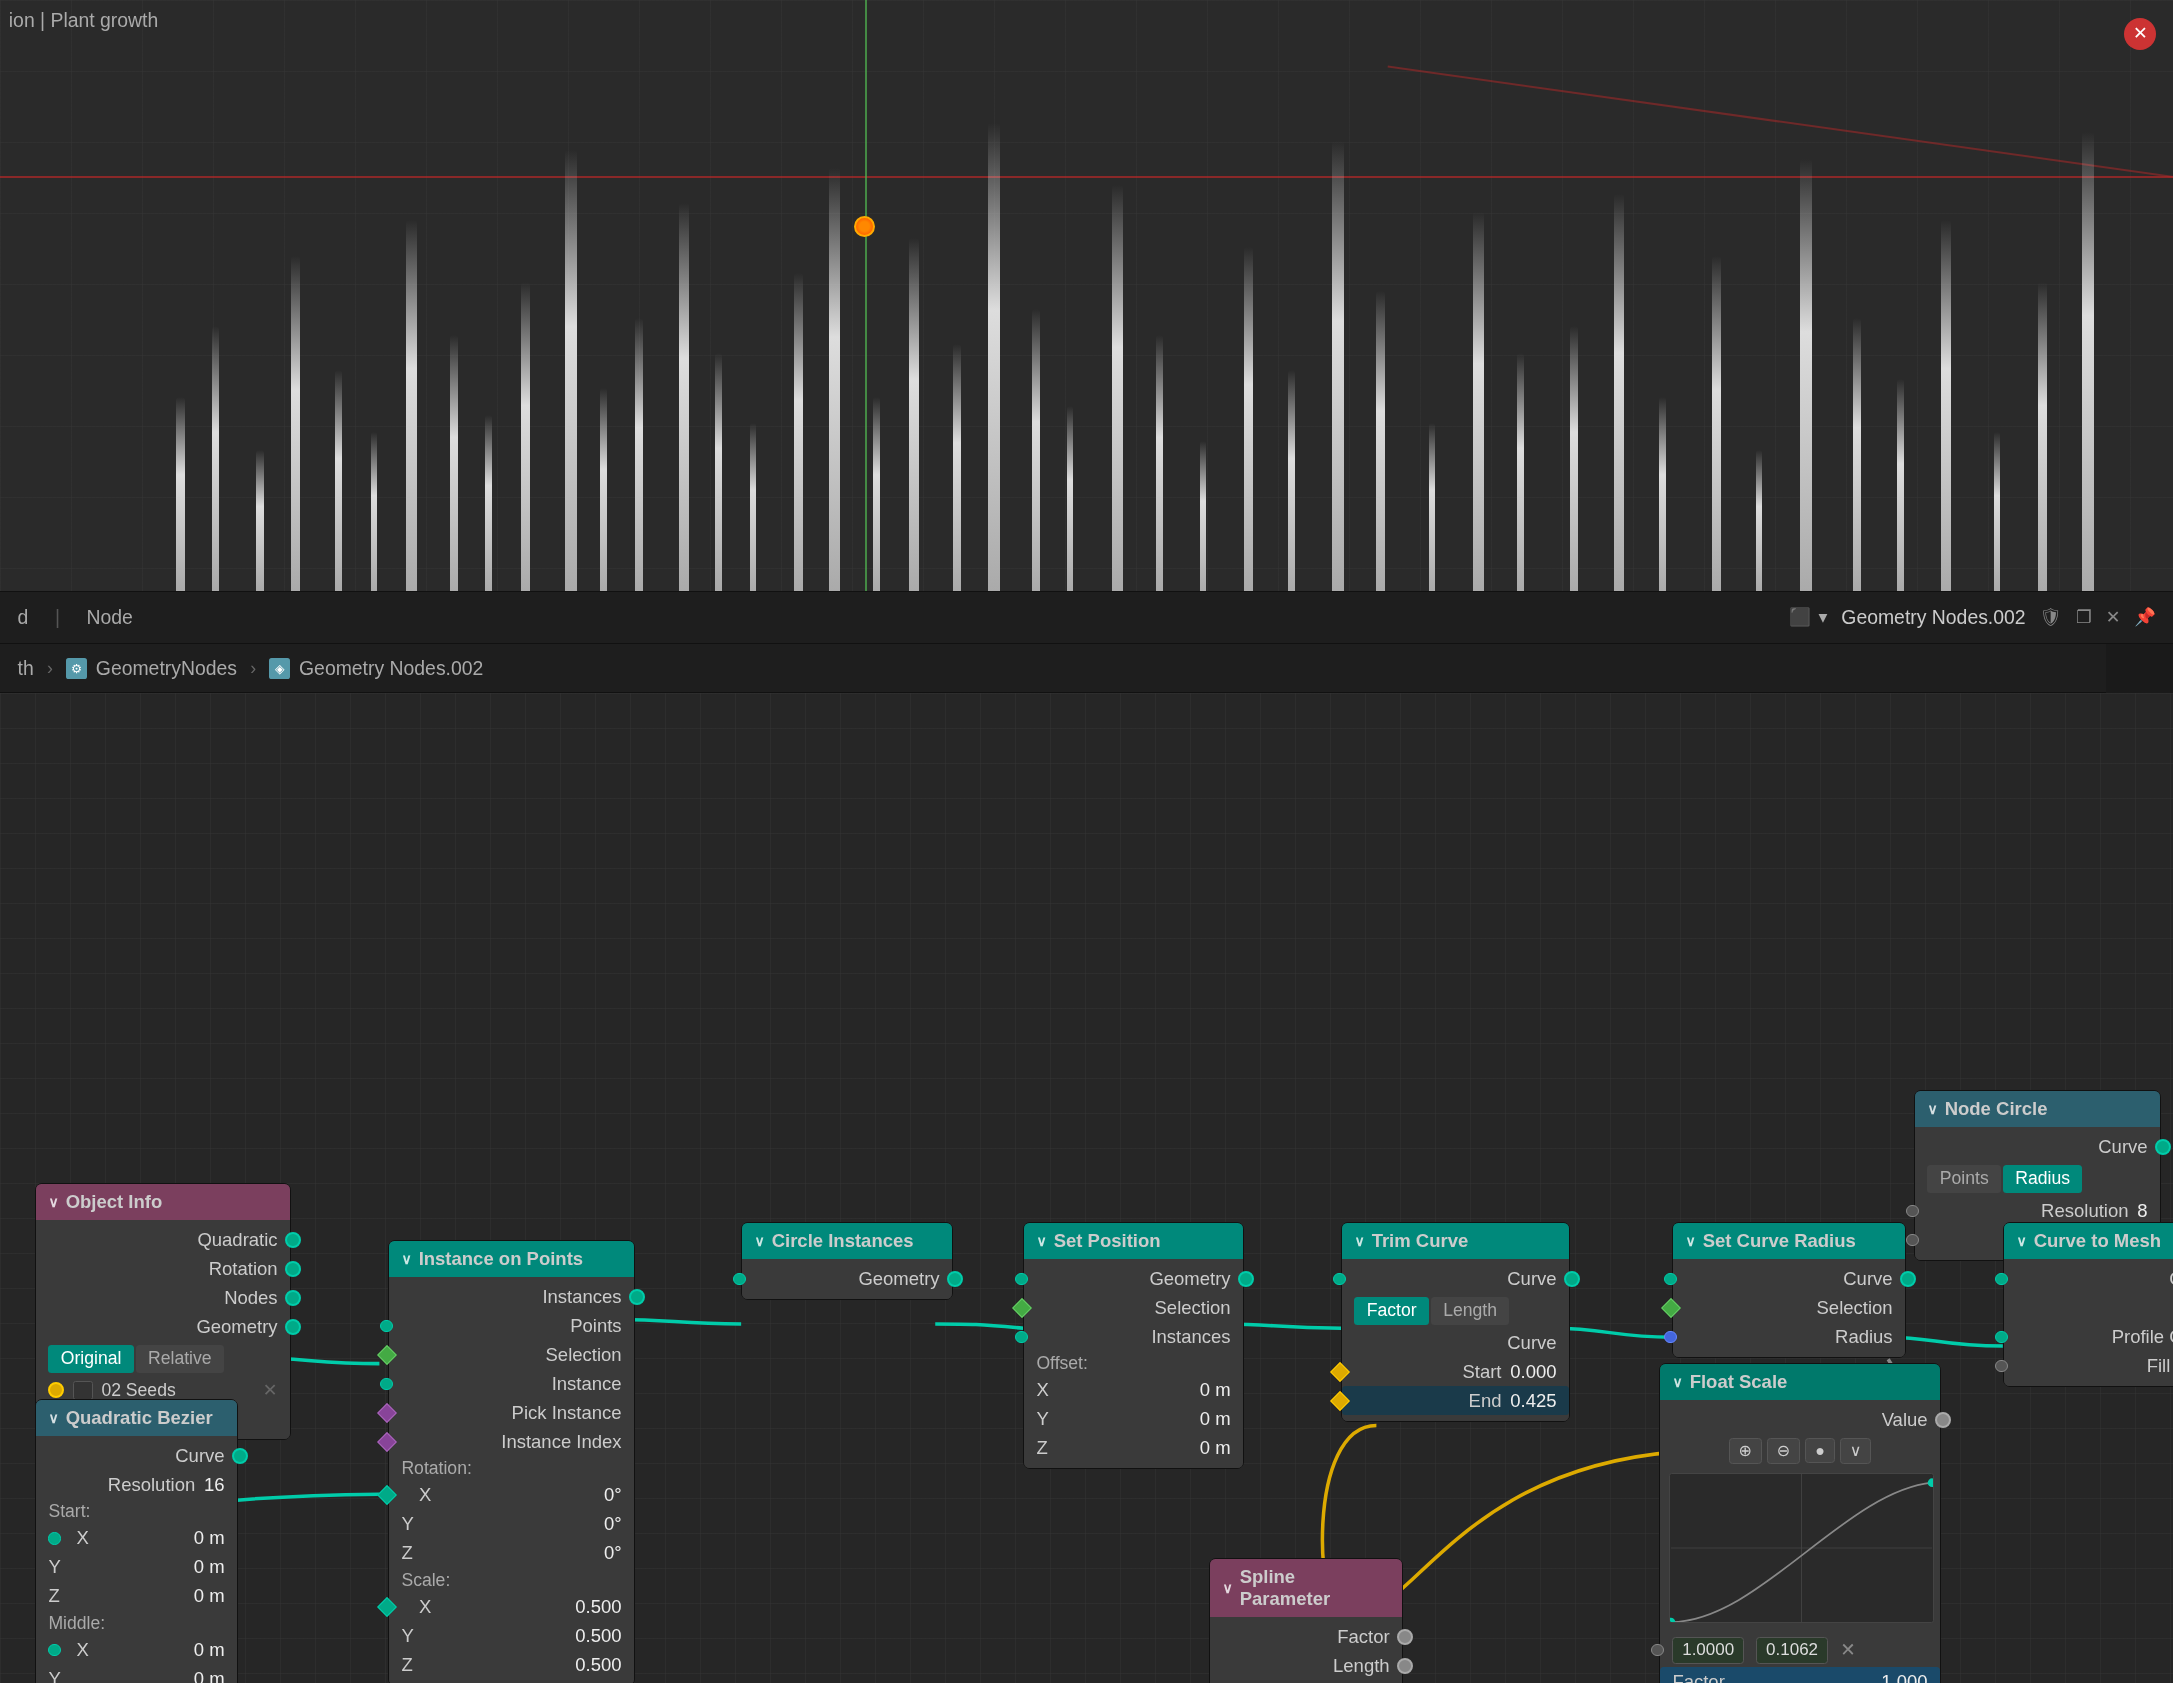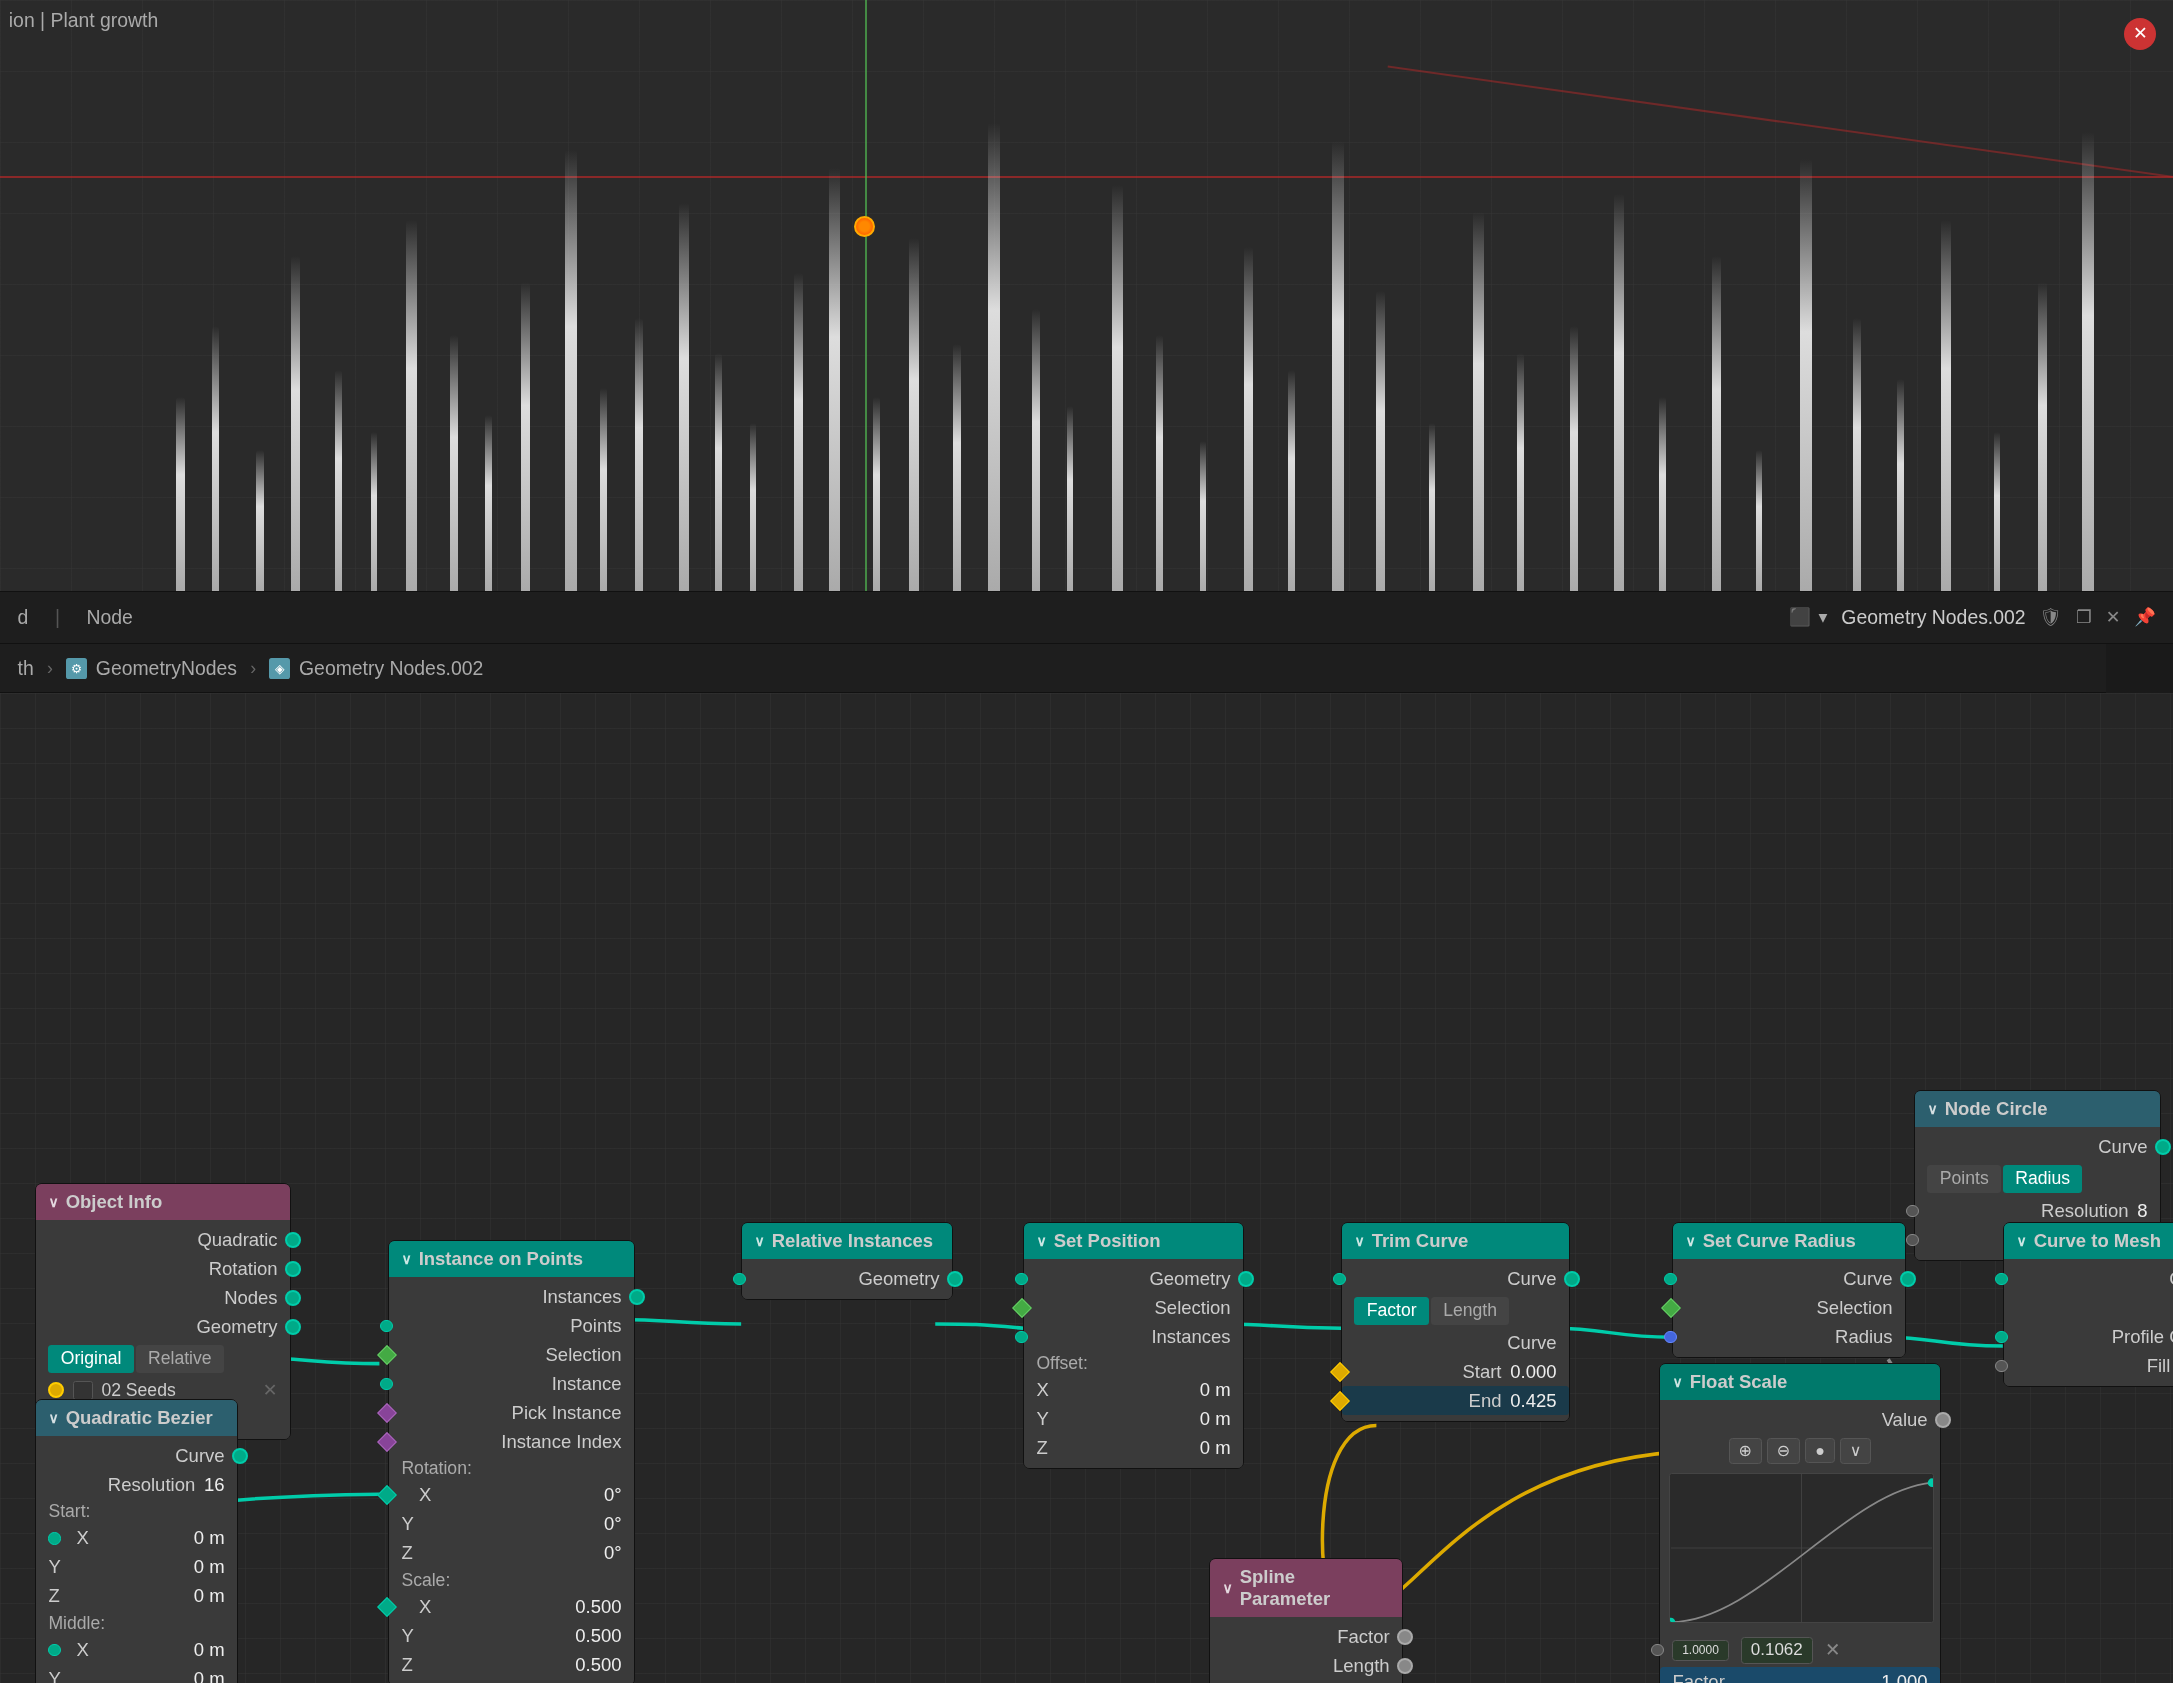--- a/index.html
+++ b/index.html
@@ -583,21 +583,21 @@
       <div class="node-row">
         <span class="node-label node-label-left">Z</span>
         <span class="node-value">0.500</span>
       </div>
     </div>
   </div>
 
   <div class="node" style="left:741px;top:529px;width:212px;">
     <div class="node-header header-teal">
       <span class="node-header-arrow">∨</span>
-      <span>Relative Instances</span>
+      <span>Circle Instances</span>
     </div>
     <div class="node-body">
       <div class="node-row">
         <span class="socket socket-teal" style="width:12.4px;height:12.4px;border-radius:50%;background:#00aa88;border:1.8px solid #00ccaa;position:absolute;left:-8.8px;"></span>
         <span class="node-label">Geometry</span>
         <span class="socket socket-teal socket-out" style="right:-10.6px;"></span>
       </div>
     </div>
   </div>
 
@@ -771,21 +771,21 @@
 
           <path d="M 0,170 C 100,170 200,20 300,10" fill="none" stroke="#888" stroke-width="2"></path>
 
           <circle cx="0" cy="170" r="5" fill="#00ccaa"></circle>
           <circle cx="300" cy="10" r="5" fill="#00ccaa"></circle>
         </svg>
       </div>
 
       <div class="node-row">
         <span class="socket socket-gray" style="width:12.4px;height:12.4px;border-radius:50%;background:#555;border:1.8px solid #888;position:absolute;left:-8.8px;"></span>
-        <span style="background:#2a3a2a;border:0.9px solid #555;border-radius:3.5px;padding:2.6px 8.8px;font-size:12px;color:#ddd;">1.0000</span>
+        <span style="background:#2a3a2a;border:0.9px solid #555;border-radius:3.5px;padding:2.6px 8.8px;font-size:17px;color:#ddd;">1.0000</span>
         <span style="background:#2a3a2a;border:0.9px solid #555;border-radius:3.5px;padding:2.6px 8.8px;font-size:17px;color:#ddd;margin-left:3.5px;">0.1062</span>
         <span style="color:#888;cursor:pointer;margin-left:3.5px;">✕</span>
       </div>
 
       <div class="node-row" style="background:#1a4a6a;border-radius:3.5px;">
         <span class="node-label node-label-left">Factor</span>
         <span class="node-value">1.000</span>
       </div>
     </div>
   </div>

